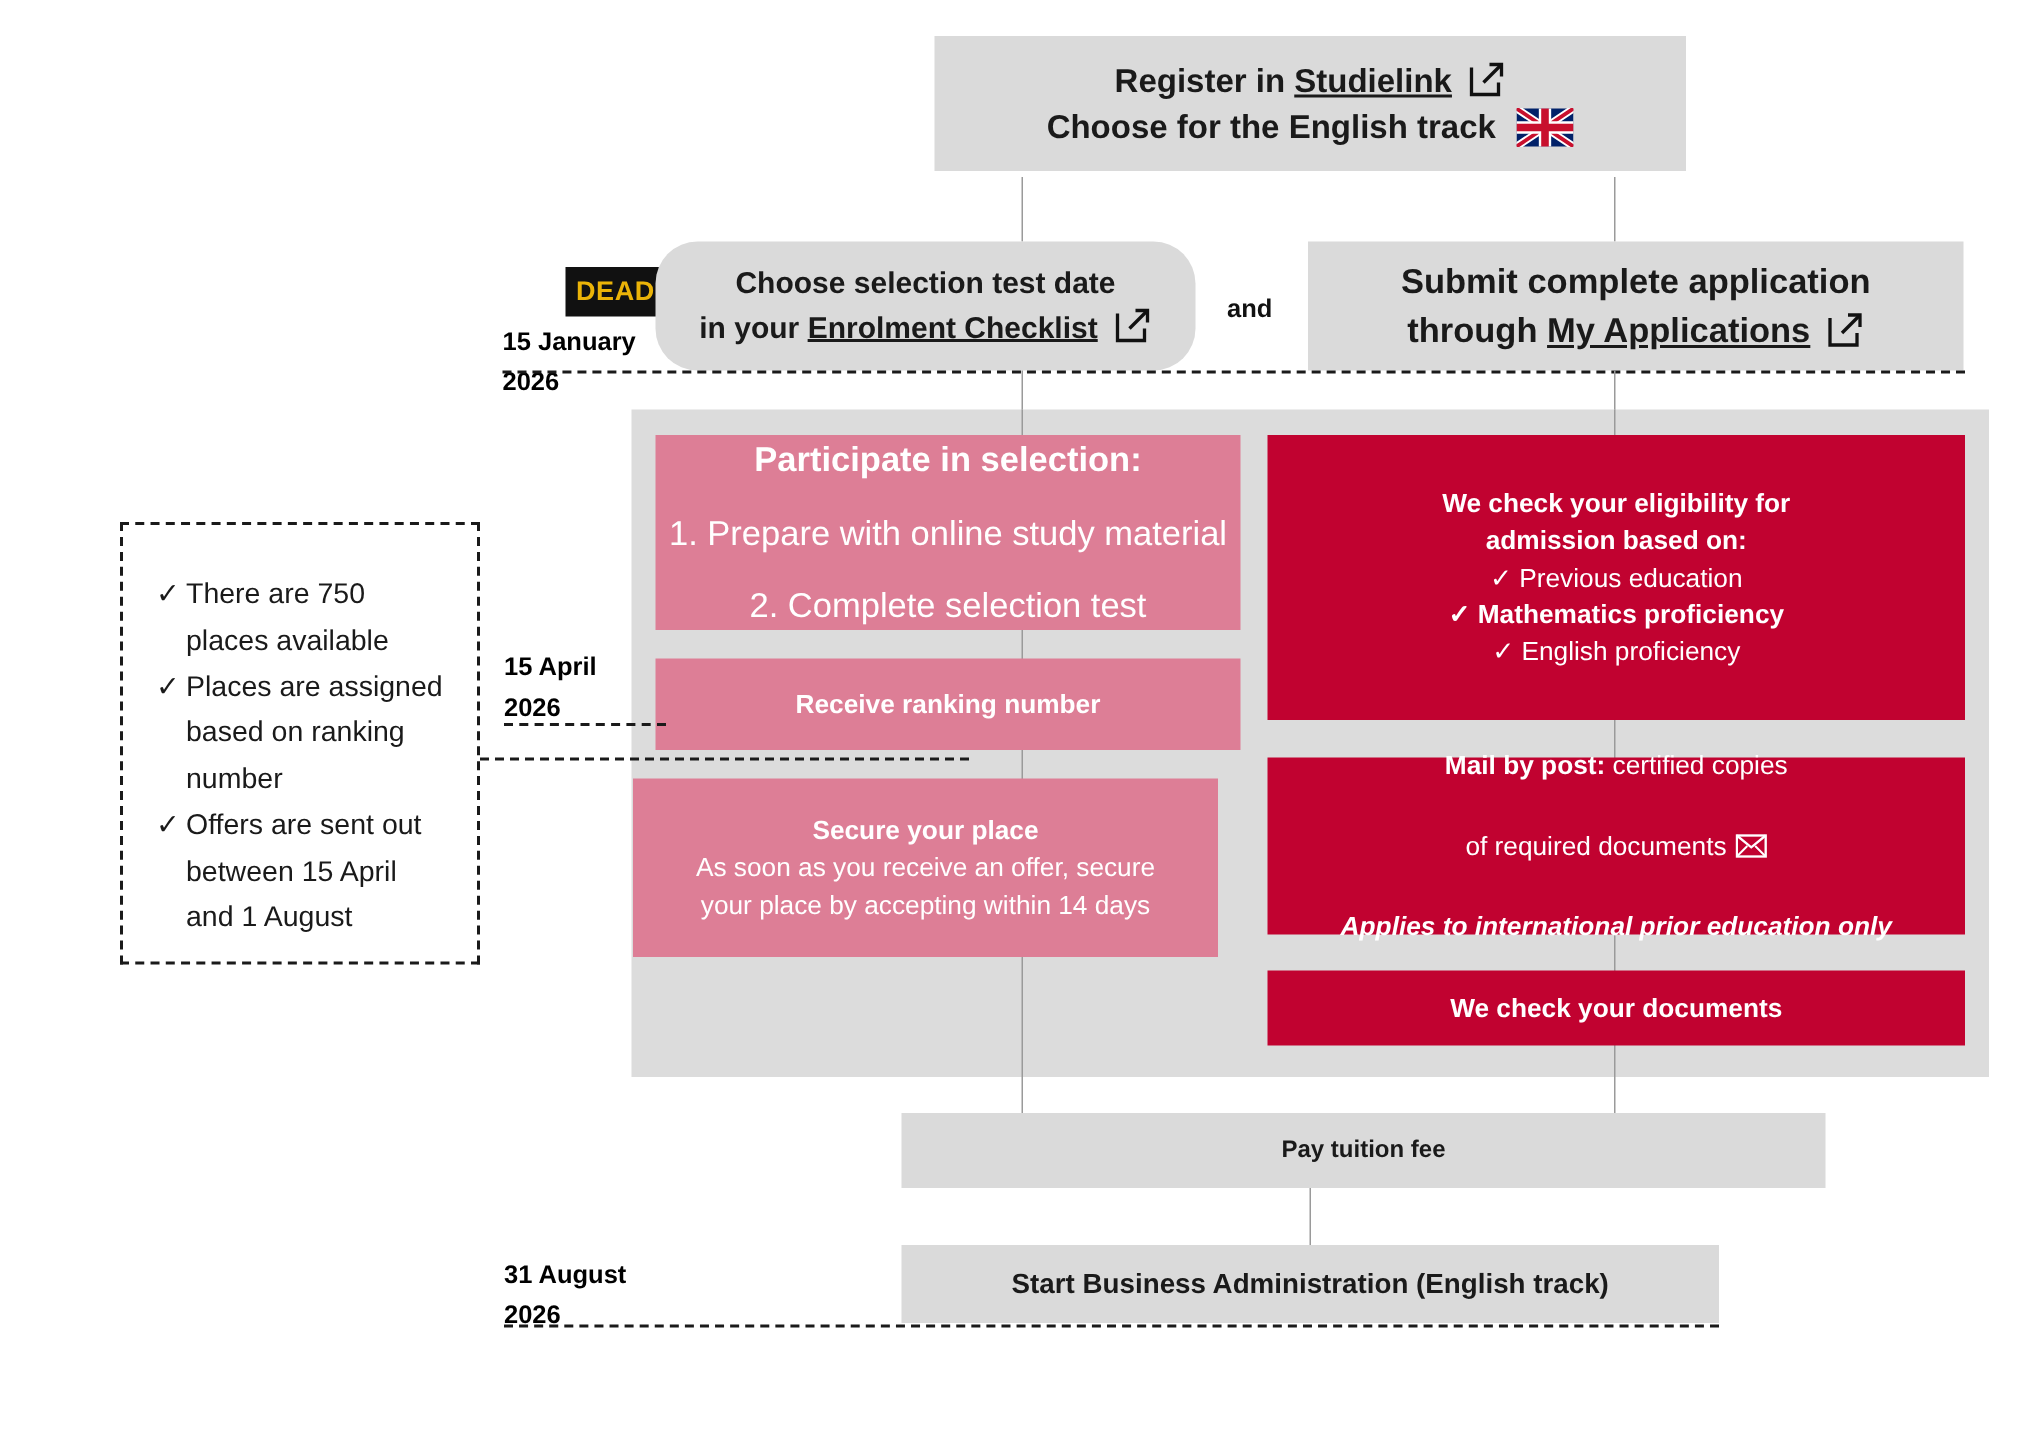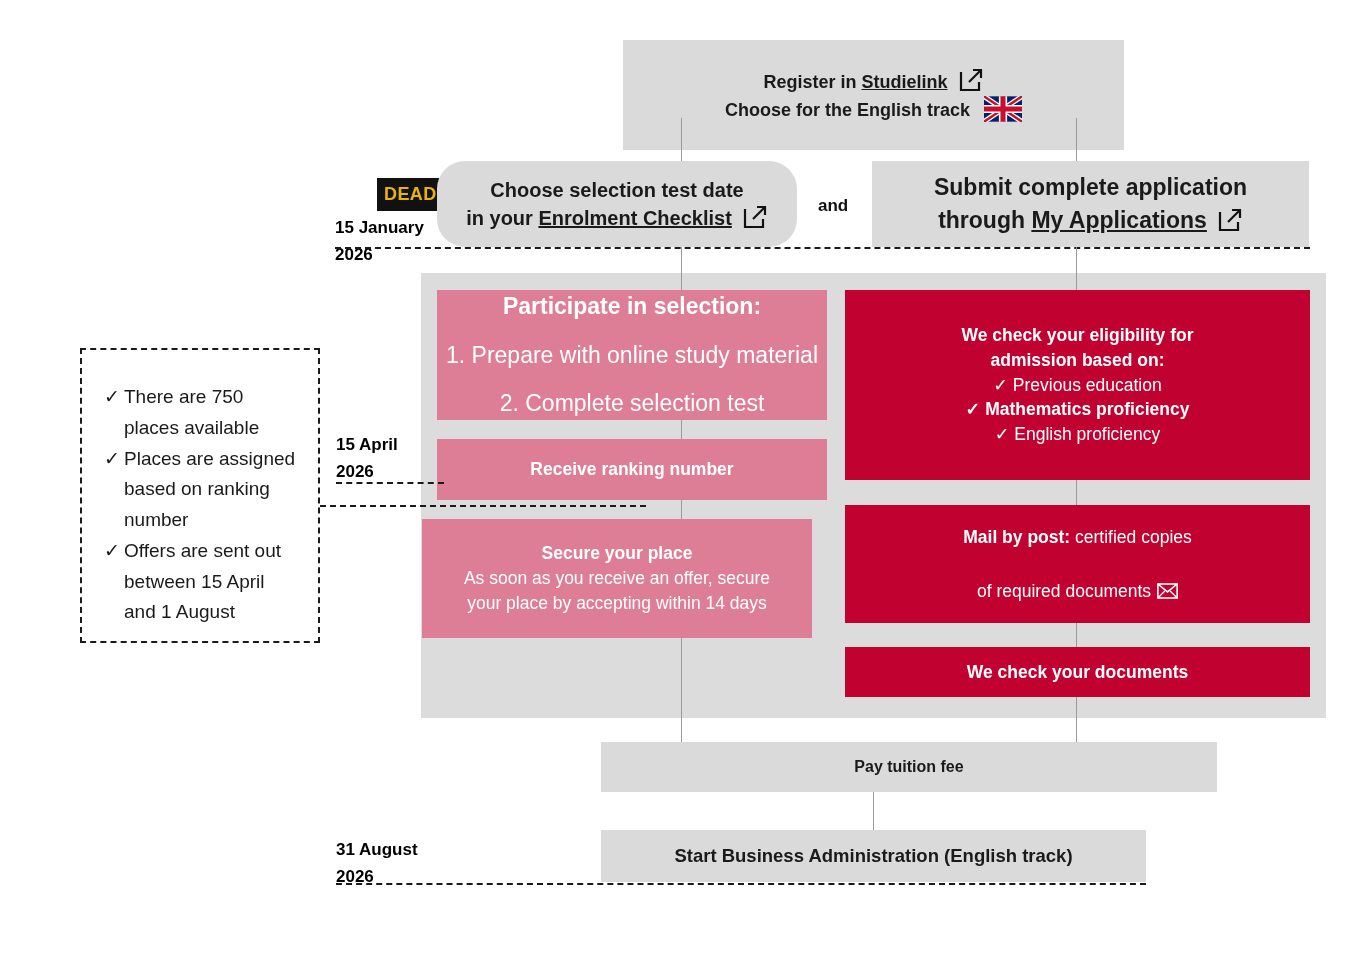--- a/index.html
+++ b/index.html
@@ -135,21 +135,21 @@
     font-weight: bold;
     color: #111;
   }
   .mail-glyph { margin-left: 6px; }
 </style>
 </head>
 <body>
 
 <div id="canvas">
 
-  <div class="box gray" style="left:623px; top:40px; width:501px; height:110px; font-size:18px; font-weight:bold;">
+  <div class="box gray" style="left:623px; top:24px; width:501px; height:90px; font-size:22px; font-weight:bold;">
     <span class="line1">
       <span>Register in </span><span class="u">Studielink</span><span class="ext-icon"><svg viewBox="0 0 26 26" width="26" height="26" aria-hidden="true">
             <path d="M3 5 L3 23 L21 23 L21 15" fill="none" stroke="#111" stroke-width="2.2"></path>
             <path d="M11 15 L23 3" fill="none" stroke="#111" stroke-width="2.2"></path>
             <path d="M15 3 L23 3 L23 11" fill="none" stroke="#111" stroke-width="2.2"></path>
           </svg></span>
     </span>
     <span class="line2">
       <span>Choose for the English track</span><span class="flag"><svg viewBox="0 0 60 40" width="38" height="26" aria-hidden="true">
             <rect width="60" height="40" fill="#012169"></rect>
@@ -228,20 +228,21 @@
     <span class="line3"><span>✓</span> <span>English proficiency</span></span>
   </div>
 
   <div class="box crimson" style="left:845px; top:505px; width:465px; height:118px; font-size:17.5px;gap:29px;">
     <span class="line1"><span class="b">Mail by post:</span><span> certified copies</span></span>
     <span class="line2"><span>of required documents</span><span class="mail-glyph"><svg viewBox="0 0 24 18" width="21" height="16" style="vertical-align:-2px" aria-hidden="true">
             <rect x="1" y="1" width="22" height="16" fill="none" stroke="#fff" stroke-width="1.8"></rect>
             <path d="M1 1 L12 10 L23 1" fill="none" stroke="#fff" stroke-width="1.8"></path>
             <path d="M1 17 L9 9 M23 17 L15 9" fill="none" stroke="#fff" stroke-width="1.5"></path>
           </svg></span></span>
+    <span class="line3 it">Applies to international prior education only</span>
   </div>
 
   <div class="box crimson" style="left:845px; top:647px; width:465px; height:50px; font-size:17.5px; font-weight:bold;">
     <span>We check your documents</span>
   </div>
 
   <div class="dashbox" style="left:80px; top:348px; width:240px; height:295px; padding:32px 18px 0 22px;">
     <ul>
       <li><span class="tick">✓</span><span>There are 750 places available</span></li>
       <li><span class="tick">✓</span><span>Places are assigned based on ranking number</span></li>

